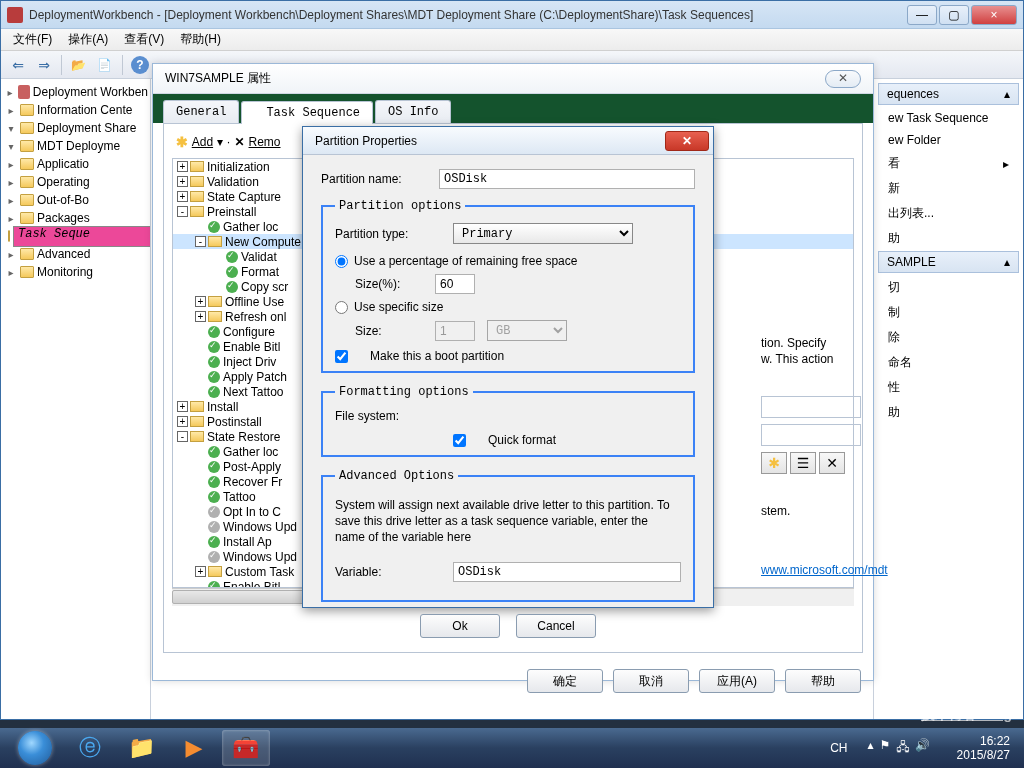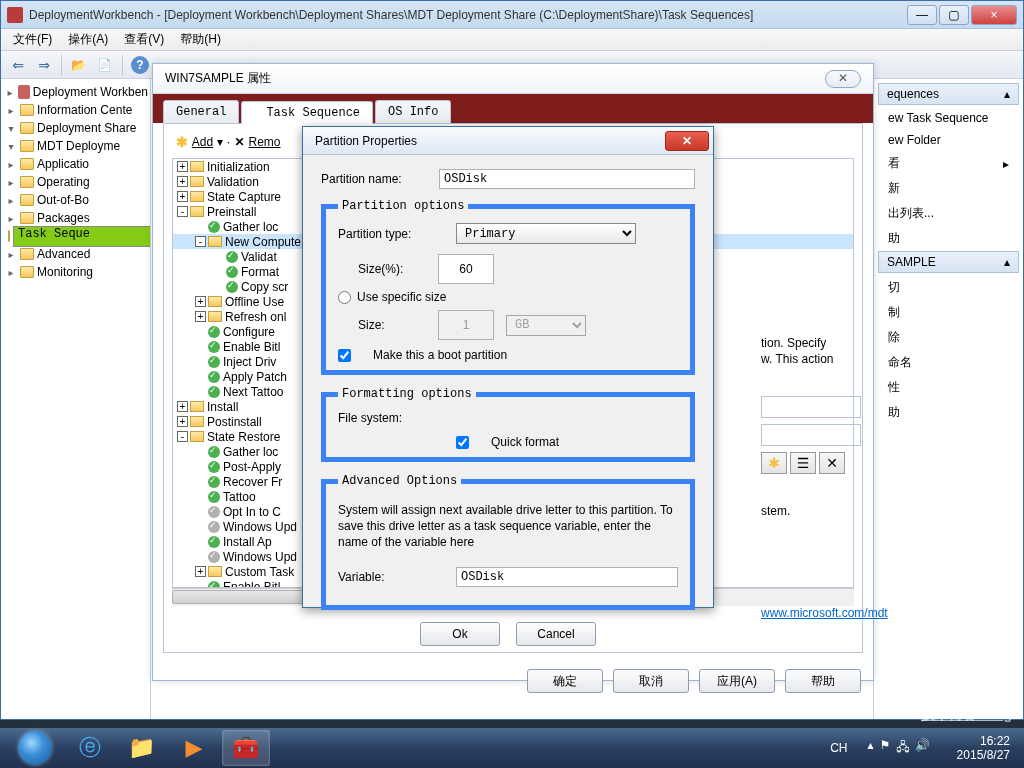--- a/index.html
+++ b/index.html
@@ -23,34 +23,34 @@
 .tb-sep { width: 1px; height: 20px; background: #c0c8d4; margin: 0 2px; }
 .tb-help { width: 18px; height: 18px; border-radius: 50%; background: #5a8ed0; color: #fff; text-align: center; line-height: 18px; font-weight: bold; }
 
 .body-row { display: flex; height: calc(100% - 78px); }
 .nav-tree { width: 150px; background: #fff; border-right: 1px solid #c8d0dc; padding: 4px 2px; overflow: hidden; white-space: nowrap; }
 .nav-tree .node { display: flex; align-items: center; height: 18px; padding-left: 2px; }
 .nav-tree .exp { width: 12px; text-align: center; color: #666; font-size: 10px; }
 .nav-tree .fold { width: 14px; height: 12px; background: linear-gradient(#ffe9a8,#f5c95c); border: 1px solid #c4a040; border-radius: 1px; margin: 0 3px; }
 .nav-tree .ico-srv { width: 14px; height: 14px; background: #c86060; border-radius: 2px; margin: 0 3px; }
 .nav-tree .lbl { font-size: 12px; }
-.nav-tree .sel { background: #84cc16; }
+.nav-tree .sel { background: #ec4899; font-style: italic; }
 .i1 { padding-left: 14px; } .i2 { padding-left: 28px; } .i3 { padding-left: 42px; }
 
 .right-actions { width: 150px; background: #fff; border-left: 1px solid #c8d0dc; padding: 4px; }
 .ra-header { background: linear-gradient(to bottom, #e8f0fa, #d8e4f2); border: 1px solid #aac0dc; padding: 3px 8px; font-size: 12px; display: flex; justify-content: space-between; align-items: center; margin-bottom: 2px; }
 .ra-item { padding: 4px 10px; font-size: 12px; cursor: pointer; display: flex; align-items: center; gap: 6px; }
 
 .center { flex: 1; background: #fff; position: relative; }
 
 
 .props-dlg { position: absolute; left: 152px; top: 63px; width: 722px; height: 618px; background: #fff; border: 1px solid #9bb8d8; box-shadow: 0 0 8px rgba(0,0,0,0.15); }
 .props-title { height: 30px; background: linear-gradient(to bottom, #fff, #f0f4f8); display: flex; align-items: center; padding: 0 12px; border-bottom: 1px solid #d0d8e4; font-size: 13px; justify-content: space-between; }
 .props-title .x-btn { width: 36px; height: 18px; border: 1px solid #8ba8c8; border-radius: 9px; background: linear-gradient(to bottom,#f8fafc,#e4ecf4); text-align: center; line-height: 15px; cursor: pointer; color: #555; }
-.tabs { display: flex; padding: 6px 10px 0 10px; background: #7f1d1d; }
+.tabs { display: flex; padding: 6px 10px 0 10px; background: #14532d; }
 .tab { padding: 4px 12px; border: 1px solid #b8c4d4; border-bottom: none; background: linear-gradient(#f4f6fa,#e8ecf2); margin-right: 2px; font-family: "Courier New", monospace; font-size: 12px; cursor: pointer; border-radius: 3px 3px 0 0; }
 .tab.active { background: #fff; position: relative; top: 1px; padding-left: 24px; }
 .tab-body { border: 1px solid #b8c4d4; margin: 0 10px 10px 10px; height: 530px; background: #fff; padding: 8px; }
 .ts-toolbar { display: flex; align-items: center; gap: 4px; padding: 2px 4px 8px 4px; font-family: "Courier New", monospace; }
 .ts-toolbar .add-ico { color: #f5c040; font-size: 14px; font-weight: bold; }
 .ts-toolbar .link { text-decoration: underline; cursor: pointer; }
 .ts-tree { border: 1px solid #b8c4d4; height: 430px; overflow: hidden; background: #fff; font-family: "Courier New", monospace; font-size: 12px; }
 .ts-tree .row { display: flex; align-items: center; height: 15px; white-space: nowrap; }
 .ts-tree .box { width: 11px; height: 11px; border: 1px solid #666; text-align: center; line-height: 9px; font-size: 10px; margin-right: 2px; background: #fff; }
 .ts-tree .fold { width: 14px; height: 11px; background: linear-gradient(#ffe9a8,#f5c95c); border: 1px solid #c4a040; margin-right: 3px; }
@@ -74,27 +74,27 @@
 .btn { min-width: 76px; height: 24px; border: 1px solid #8a9cb0; background: linear-gradient(#fdfdfd,#e6e8ec); border-radius: 3px; cursor: pointer; font-size: 12px; }
 
 
 .part-dlg { position: absolute; left: 302px; top: 126px; width: 412px; height: 482px; background: #f0f0f0; border: 1px solid #3a6ea5; box-shadow: 0 3px 10px rgba(0,0,0,0.4); font-family: "Courier New", monospace; }
 .part-title { height: 28px; background: linear-gradient(to bottom, #f8fbfe, #dde8f4); display: flex; align-items: center; justify-content: space-between; padding: 0 4px 0 12px; border-bottom: 1px solid #b8c4d4; font-family: Tahoma, sans-serif; }
 .part-close { width: 44px; height: 20px; background: linear-gradient(#e86050,#c83828); border: 1px solid #a02818; border-radius: 3px; color: #fff; text-align: center; line-height: 18px; font-weight: bold; cursor: pointer; }
 .part-body { padding: 14px 18px; font-size: 12px; }
 .prow { display: flex; align-items: center; margin-bottom: 10px; gap: 8px; }
 .plabel { width: 110px; }
 .pinput { flex: 1; height: 20px; border: 1px solid #b0b0b0; background: #fff; padding: 0 4px; font-family: "Courier New", monospace; }
-fieldset { border: 5px solid #3b82f6; padding: 10px 12px 8px 12px; margin-bottom: 12px; }
+fieldset { border: 2px solid #3b82f6; padding: 10px 12px 8px 12px; margin-bottom: 12px; }
 fieldset legend { padding: 0 4px; font-family: "Courier New", monospace; }
 .radio-row { display: flex; align-items: center; gap: 6px; margin: 6px 0; }
 .radio-row input[type=radio] { margin: 0; }
 .sub-row { display: flex; align-items: center; margin: 6px 0 6px 20px; gap: 12px; }
 .sub-row .lab { width: 68px; }
-.spin { width: 56px; height: 20px; border: 1px solid #b0b0b0; background: #fff; padding: 14px 4px; text-align: center; }
+.spin { width: 40px; height: 20px; border: 1px solid #b0b0b0; background: #fff; padding: 4px 4px; }
 .spin.dis { background: #f0f0f0; color: #999; }
 .sel { height: 21px; border: 1px solid #888; background: linear-gradient(#fff,#e8e8e8); padding: 0 4px; font-family: "Courier New", monospace; min-width: 180px; }
 .check-row { display: flex; align-items: center; gap: 22px; margin-top: 8px; }
 .check-row.indent { margin-left: 118px; }
 .adv-text { font-size: 12px; margin: 4px 0 16px 0; line-height: 1.35; }
 .part-buttons { display: flex; justify-content: center; gap: 16px; margin-top: 12px; }
 .part-buttons .btn { min-width: 80px; }
 
 
 .taskbar { position: absolute; bottom: 0; left: 0; width: 1024px; height: 40px; background: linear-gradient(to bottom, #4a6a90 0%, #2a4060 50%, #203050 100%); display: flex; align-items: center; padding: 0 8px; }
@@ -432,21 +432,21 @@
       <div class="txt">tion.  Specify</div>
       <div class="txt">w.  This action</div>
       <div class="field" style="margin-top:30px;height:22px"></div>
       <div class="field" style="margin-top:6px;height:22px"></div>
       <div class="controls">
         <div class="sq" style="color:#f5c040">✱</div>
         <div class="sq">☰</div>
         <div class="sq">✕</div>
       </div>
       <div class="txt" style="margin-top:30px">stem.</div>
-      <div style="margin-top:88px"><a>www.microsoft.com/mdt</a></div>
+      <div style="margin-top:45px"><a>www.microsoft.com/mdt</a></div>
     </div>
   </div>
   <div class="dlg-buttons">
     <button class="btn">确定</button>
     <button class="btn">取消</button>
     <button class="btn">应用(A)</button>
     <button class="btn">帮助</button>
   </div>
 </div>
 
@@ -458,20 +458,24 @@
   <div class="part-body">
     <div class="prow">
       <span class="plabel">Partition name:</span>
       <input class="pinput" value="OSDisk" style="">
     </div>
     <fieldset>
       <legend>Partition options</legend>
       <div class="prow">
         <span class="plabel">Partition type:</span>
         <select class="sel"><option>Primary</option></select>
+      </div>
+      <div class="radio-row">
+        <input type="radio" checked="" style="">
+        <span>Use a percentage of remaining free space</span>
       </div>
       <div class="sub-row">
         <span class="lab">Size(%):</span>
         <input class="spin" value="60" style="">
       </div>
       <div class="radio-row">
         <input type="radio" style="">
         <span>Use specific size</span>
       </div>
       <div class="sub-row">

